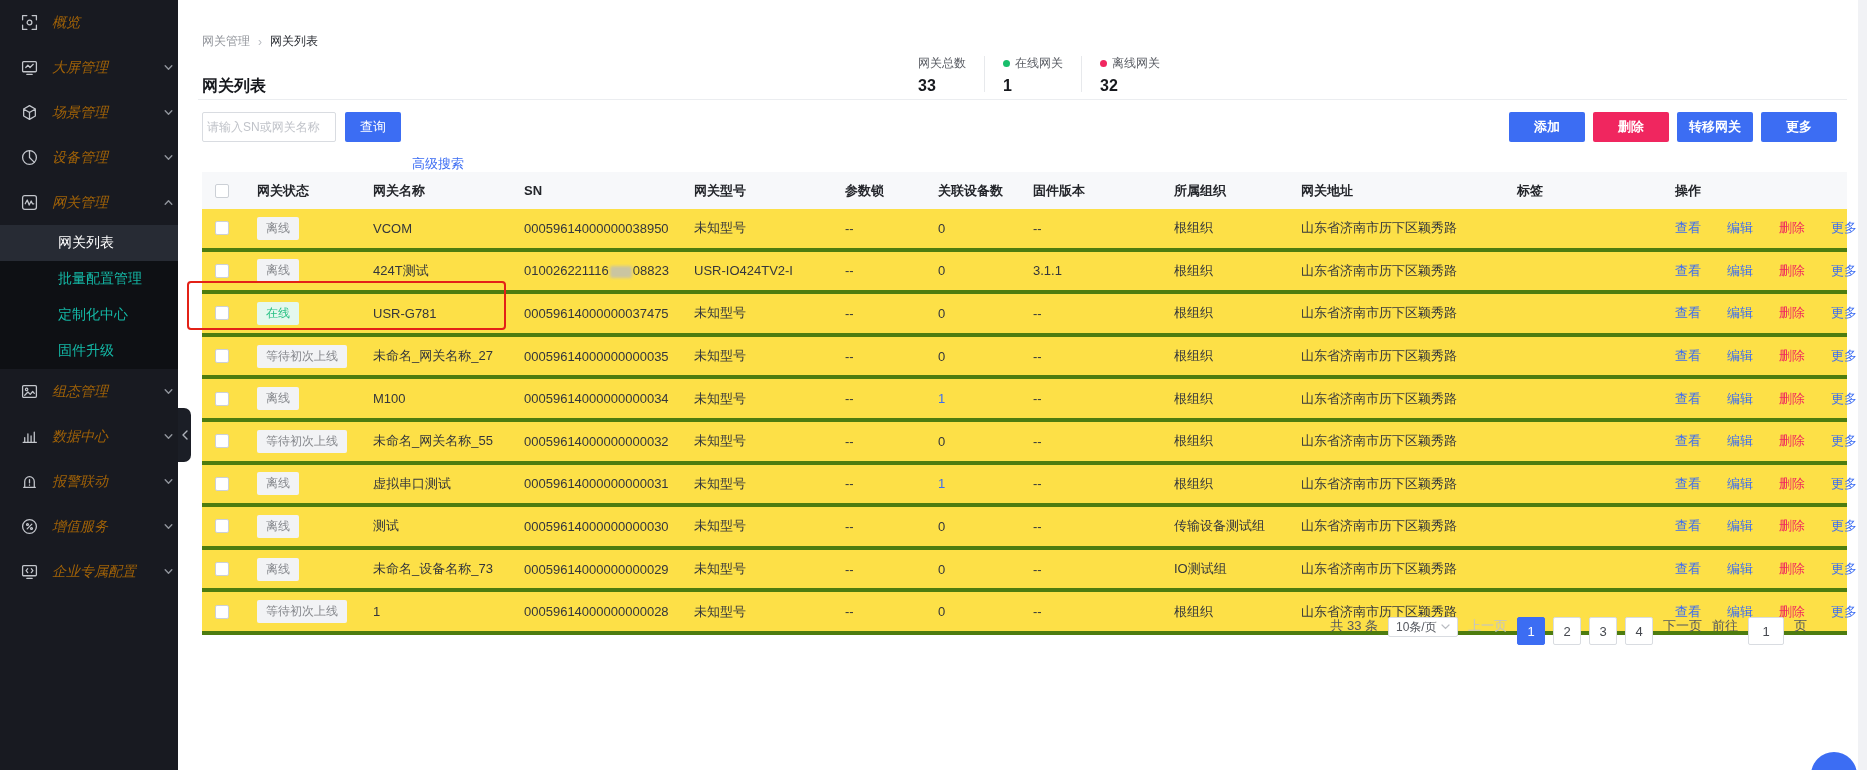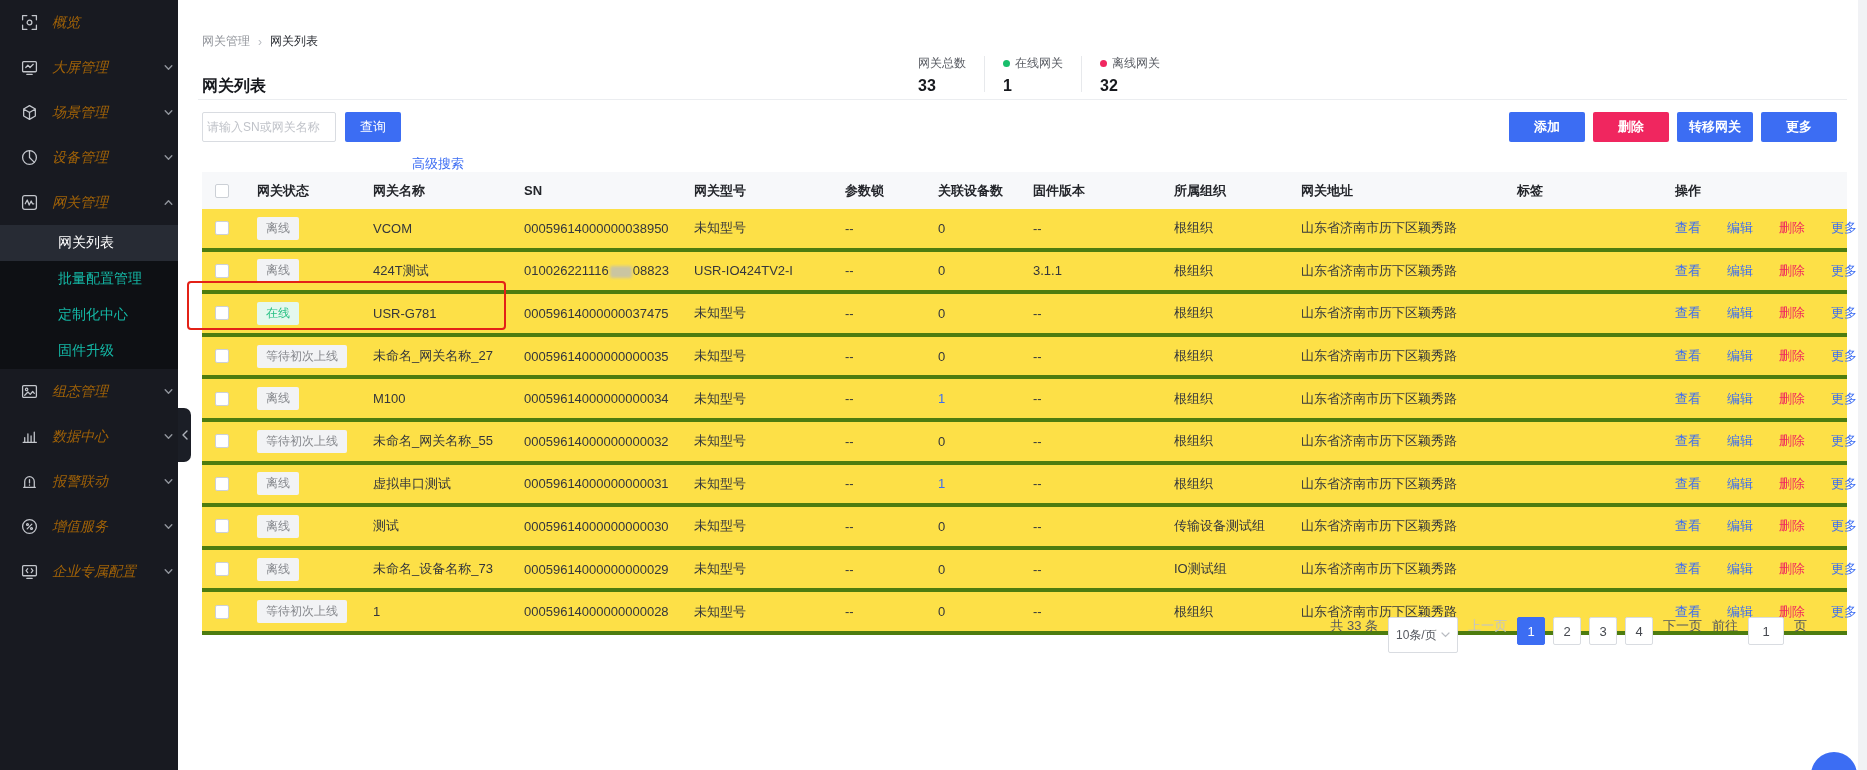--- a/index.html
+++ b/index.html
@@ -57,21 +57,21 @@
   .blue-link { color:#3c6df3; cursor:pointer; }
   .ops-cell { display:flex; gap:26px; font-size:13px; }
   .op-link { color:#3c6df3; cursor:pointer; white-space:nowrap; }
   .op-danger { color:#f0265f; }
   .redact { display:inline-block; width:22px; height:12px; background:#b9bcc0; border-radius:2px; filter:blur(1.5px);
     vertical-align:middle; margin:0 1px; opacity:.75; }
   .highlight-box { position:absolute; left:9px; top:281px; width:319px; height:49px; border:2px solid #e32117; border-radius:4px;
     pointer-events:none; z-index:4; }
   
   .pagination { position:absolute; top:617px; right:60px; display:flex; align-items:flex-start; gap:10px; font-size:13px; color:#55585f; height:28px; }
-  .page-size { width:70px; height:36px; border:1px solid #d9dce1; border-radius:2px; display:flex; align-items:center;
+  .page-size { width:70px; height:20px; border:1px solid #d9dce1; border-radius:2px; display:flex; align-items:center;
     justify-content:space-between; padding:0 7px; font-size:12px; color:#55585f; cursor:pointer; background:#fff; }
   .page-size .chev { color:#b9bcc2; display:flex; }
   .pg-prev { color:#c0c3c9; cursor:default; }
   .pg-next { color:#55585f; cursor:pointer; }
   .pg-pages { display:flex; gap:8px; }
   .pg-num { min-width:28px; height:28px; border:1px solid #d9dce1; border-radius:2px; background:#fff; color:#45484f;
     display:flex; align-items:center; justify-content:center; font-size:13px; cursor:pointer; }
   .pg-num.active { background:#3c6df3; border-color:#3c6df3; color:#fff; }
   .goto-input { width:36px; height:28px; border:1px solid #d9dce1; border-radius:2px; text-align:center; font-size:13px;
     color:#45484f; outline:none; font-family:inherit; }

